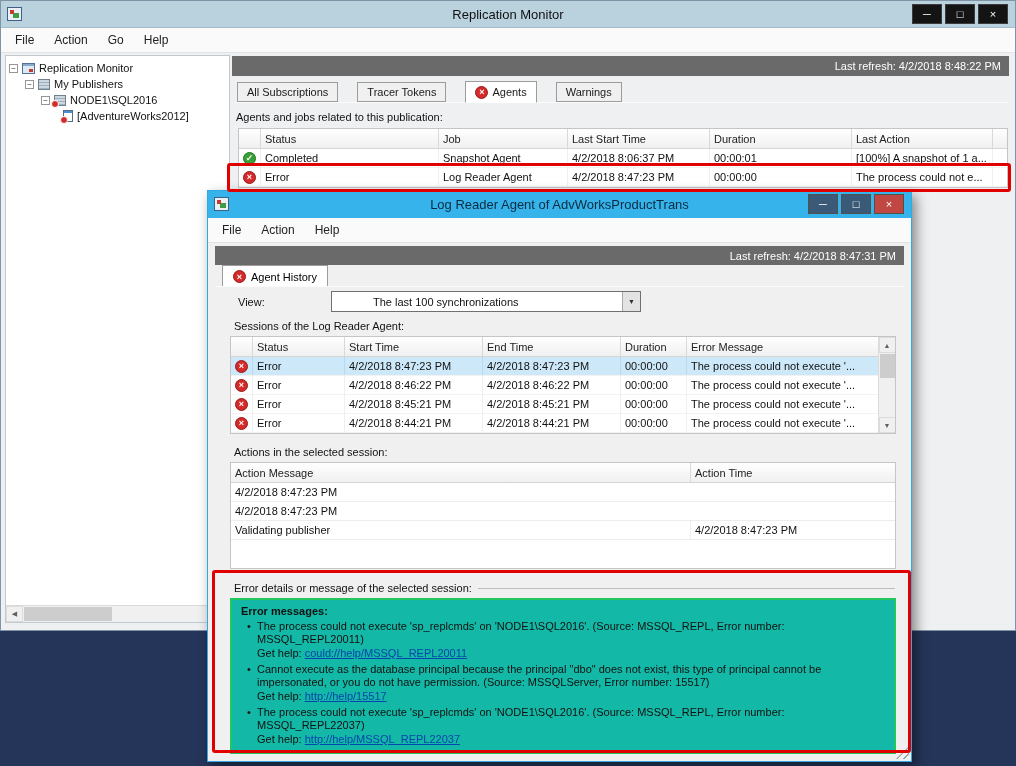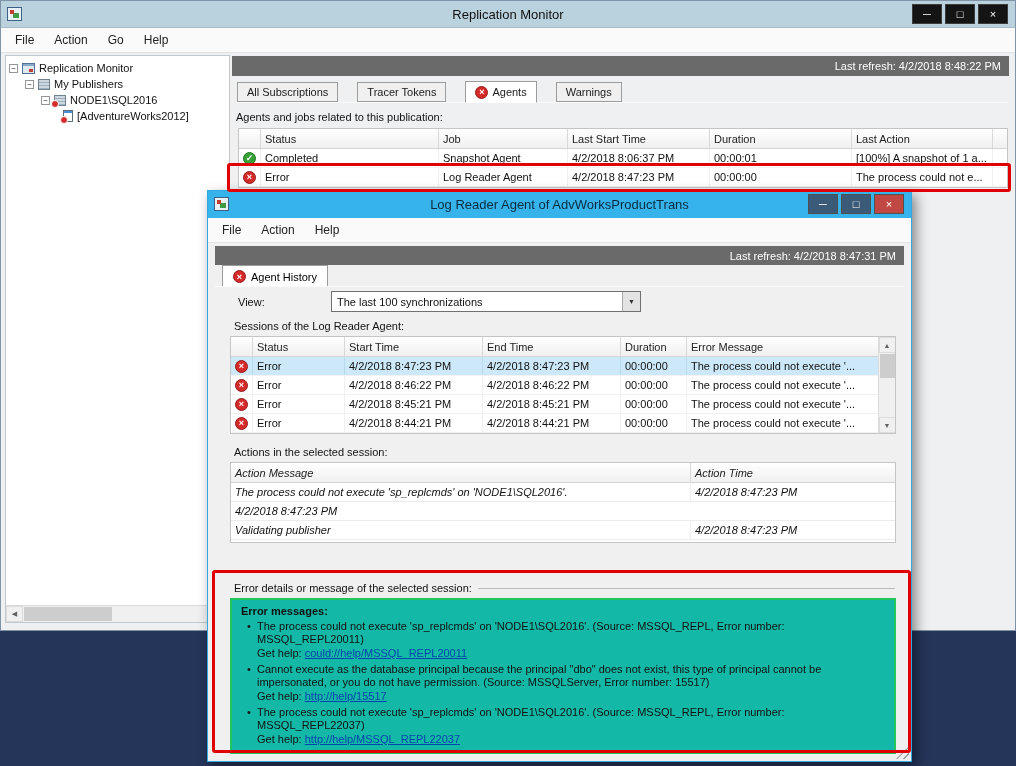--- a/index.html
+++ b/index.html
@@ -77,39 +77,39 @@
   .agent-window .titlebar .title { color: #0b2b40; }
   .agent-window .wc { color: #fff; border: 1px solid #50514f; }
   .agent-window .wc.min, .agent-window .wc.max { background: #3a5a78; }
   .agent-window .wc.close { background: #c14743; }
   .agent-window .refresh-bar { position: absolute; left: 7px; top: 55px; width: 689px; height: 19px; }
   .a-tabs { position: absolute; left: 14px; top: 74px; display: flex; }
   .a-tab { height: 22px; background: #fff; border: 1px solid #9c9c9c; border-bottom: none; display: flex; align-items: center; gap: 5px; padding: 0 10px; font-size: 11px; }
   .a-tabline { position: absolute; left: 7px; right: 7px; top: 95px; border-top: 1px solid #fbfbfb; }
   .view-label { left: 30px; top: 105px; }
   .dropdown { position: absolute; left: 123px; top: 100px; width: 310px; height: 21px; background: #fff; border: 1px solid #707070; display: flex; align-items: stretch; }
-  .dd-text { flex: 1; font-size: 11px; display: flex; align-items: center; padding-left: 5px; color: #111; }
+  .dd-text { flex: 1; font-size: 11px; display: flex; align-items: center; padding-left: 5px; color: #111; margin-left: 36px; }
   .dd-btn { width: 18px; background: #e3e3e3; border-left: 1px solid #a9a9a9; display: flex; align-items: center; justify-content: center; font-size: 7px; color: #333; }
   .sess-caption { left: 26px; top: 129px; }
   .sess-table { left: 22px; top: 145px; width: 666px; height: 98px; }
   .sess-inner { margin-right: 17px; }
   .s-ic { width: 22px; justify-content: center; flex: none; }
   .s-status { width: 92px; flex: none; }
   .s-start { width: 138px; flex: none; }
   .s-end { width: 138px; flex: none; }
   .s-dur { width: 66px; flex: none; }
   .s-msg { flex: 1; border-right: none; }
   .tr.selected { background: #cde9f9; }
   .tr.selected .td { border-right-color: #b9d9ec; }
   .vscroll { position: absolute; right: 0; top: 0; bottom: 0; width: 17px; background: #f0f0f0; border-left: 1px solid #dcdcdc; display: flex; flex-direction: column; align-items: center; }
   .vs-btn { width: 17px; height: 16px; background: #f0f0f0; border: 1px solid #dcdcdc; color: #606060; font-size: 7px; display: flex; align-items: center; justify-content: center; flex: none; }
   .vthumb { width: 15px; height: 24px; background: #cdcdcd; margin-top: 1px; }
   .vs-gap { flex: 1; }
   .actions-caption { left: 26px; top: 255px; }
-  .act-table { left: 22px; top: 271px; width: 666px; height: 81px; font-style: italic; }
+  .act-table { left: 22px; top: 271px; width: 666px; height: 107px; }
   .act-table .tr { height: 19px; border-bottom: 1px solid #ececec; }
   .a-msg { flex: 1; }
   .a-time { width: 204px; flex: none; border-right: none; }
   .err-caption-row { position: absolute; left: 26px; right: 16px; top: 391px; display: flex; align-items: center; gap: 6px; }
   .err-caption-row .line { flex: 1; border-top: 1px solid #bdbdbd; margin-top: 1px; }
   .err-box { position: absolute; left: 22px; top: 407px; width: 666px; height: 156px; background: #14b8a6; border: 2px solid #22c55e; padding: 5px 9px; overflow: hidden; }
   .err-head { font-size: 11px; font-weight: 700; color: #111; }
   .err-item { display: flex; margin-top: 3px; font-size: 11px; line-height: 13px; color: #111; }
   .bullet { width: 16px; flex: none; text-align: center; }
   .err-body { flex: 1; }
@@ -333,21 +333,20 @@
       </div>
     </div>
 
     <div class="caption actions-caption">Actions in the selected session:</div>
     <div class="dtable act-table">
       <div class="th-row">
         <div class="th a-msg">Action Message</div>
         <div class="th a-time last">Action Time</div>
       </div>
       <div class="tr">
-        <div class="td a-msg">The process could not execute 'sp_replcmds' on 'NODE1\SQL2016'.</div>
         <div class="td a-time last">4/2/2018 8:47:23 PM</div>
       </div>
       <div class="tr">
         <div class="td a-time last">4/2/2018 8:47:23 PM</div>
       </div>
       <div class="tr">
         <div class="td a-msg">Validating publisher</div>
         <div class="td a-time last">4/2/2018 8:47:23 PM</div>
       </div>
     </div>

